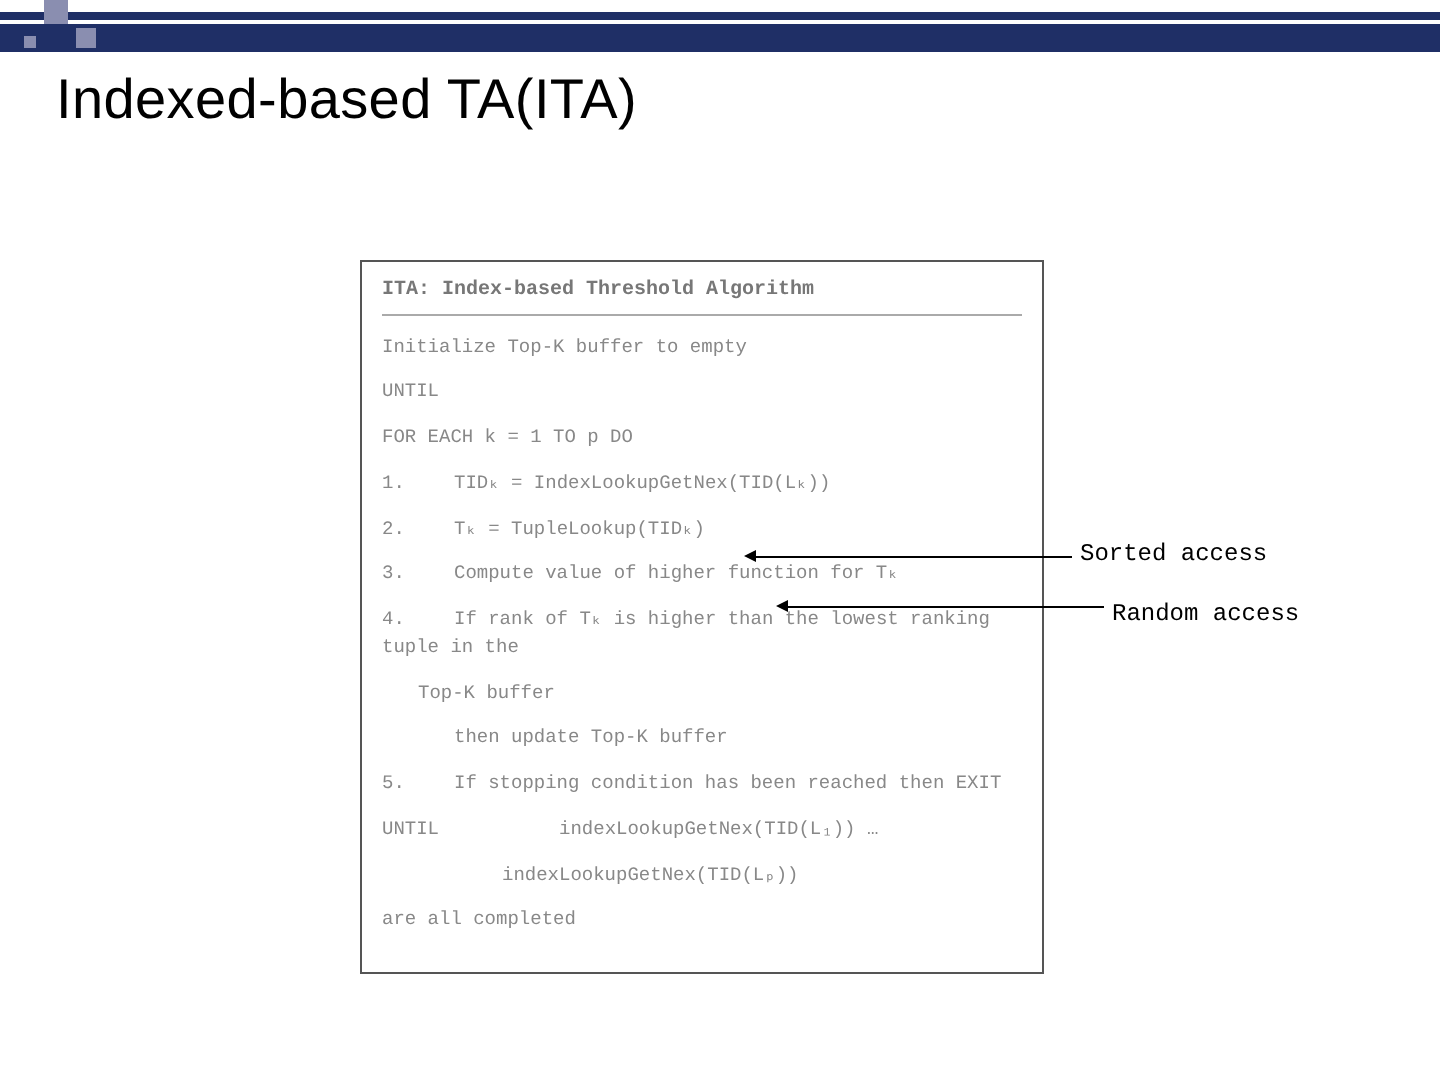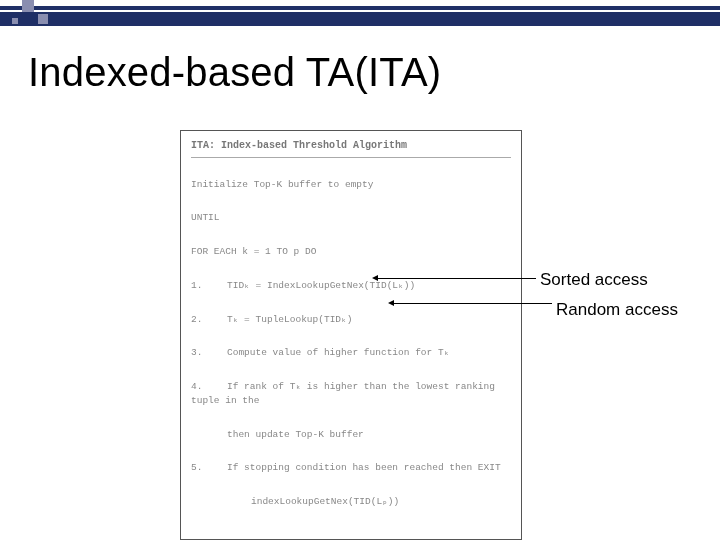--- a/index.html
+++ b/index.html
@@ -3,29 +3,29 @@
 <meta charset="utf-8">
 <style>
   html,body{margin:0;padding:0;width:720px;height:540px;background:#fff;font-family:Arial,Helvetica,sans-serif;overflow:hidden}
   .deco{position:absolute;left:0;top:0;width:720px;height:26px}
   .deco .bar1{position:absolute;left:0;top:6px;width:720px;height:4px;background:#1f2f66}
   .deco .bar2{position:absolute;left:0;top:12px;width:720px;height:14px;background:#1f2f66}
   .deco .sq{position:absolute;background:#8a8eb0}
   .sqA{left:22px;top:0;width:12px;height:12px}
   .sqB{left:38px;top:14px;width:10px;height:10px;background:#c9cbe0}
   .sqC{left:12px;top:18px;width:6px;height:6px}
-  .title{position:absolute;left:28px;top:50px;font-size:40px;color:#000;letter-spacing:.2px}
+  .title{position:absolute;left:28px;top:34px;font-size:28px;color:#000;letter-spacing:.2px}
   .algo{position:absolute;left:180px;top:130px;width:320px;border:1px solid #555;padding:8px 10px 10px 10px;font-family:Liberation Mono, monospace;color:#888;font-size:9.5px;line-height:1.45}
   .algo .hd{font-weight:bold;color:#777;font-size:10px;padding-bottom:3px;border-bottom:1px solid #aaa;margin-bottom:6px}
-  .algo .row{margin:20px 0}
+  .algo .row{margin:9px 0}
   .algo .num{display:inline-block;width:18px}
   .algo .ind{padding-left:18px}
   .algo .ind2{padding-left:60px}
   .algo .ind3{padding-left:36px}
-  .lbl{position:absolute;font-family:Liberation Sans, sans-serif;font-size:17px;color:#000}
+  .lbl{position:absolute;font-family:Liberation Mono, monospace;font-size:12px;color:#000}
   .l1{left:540px;top:270px}
   .l2{left:556px;top:300px}
   .conn{position:absolute;background:#000}
   .c1h{left:378px;top:278px;width:158px;height:1px}
   .c1a{position:absolute;left:372px;top:275px;width:0;height:0;border-top:3px solid transparent;border-bottom:3px solid transparent;border-right:6px solid #000}
   .c2h{left:394px;top:303px;width:158px;height:1px}
   .c2a{position:absolute;left:388px;top:300px;width:0;height:0;border-top:3px solid transparent;border-bottom:3px solid transparent;border-right:6px solid #000}
 </style>
 </head>
 <body>
@@ -42,23 +42,26 @@
 
 <div class="algo">
   <div class="hd">ITA: Index-based Threshold Algorithm</div>
   <div class="row">Initialize Top-K buffer to empty</div>
   <div class="row">UNTIL</div>
   <div class="row">FOR EACH k = 1 TO p DO</div>
   <div class="row"><span class="num">1.</span><span class="ind">TIDₖ = IndexLookupGetNex(TID(Lₖ))</span></div>
   <div class="row"><span class="num">2.</span><span class="ind">Tₖ = TupleLookup(TIDₖ)</span></div>
   <div class="row"><span class="num">3.</span><span class="ind">Compute value of higher function for Tₖ</span></div>
   <div class="row"><span class="num">4.</span><span class="ind">If rank of Tₖ is higher than the lowest ranking tuple in the</span></div>
+  <div class="row ind">Top-K buffer</div>
   <div class="row ind3">then update Top-K buffer</div>
   <div class="row"><span class="num">5.</span><span class="ind">If stopping condition has been reached then EXIT</span></div>
+  <div class="row"><span>UNTIL</span><span class="ind2">indexLookupGetNex(TID(L₁)) …</span></div>
   <div class="row ind2" style="padding-left:60px">indexLookupGetNex(TID(Lₚ))</div>
+  <div class="row">are all completed</div>
 </div>
 
 <div class="conn c1h"></div>
 <div class="c1a"></div>
 <div class="lbl l1">Sorted access</div>
 
 <div class="conn c2h"></div>
 <div class="c2a"></div>
 <div class="lbl l2">Random access</div>
 

